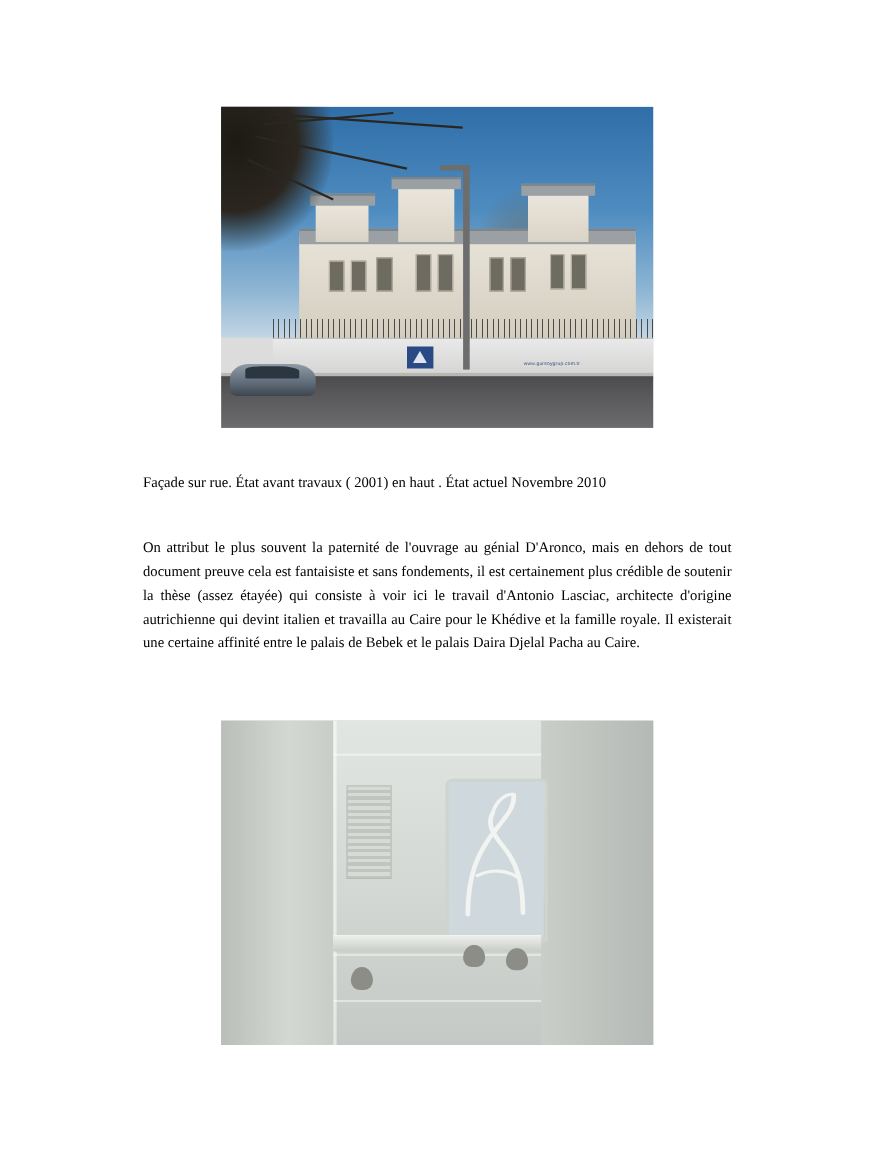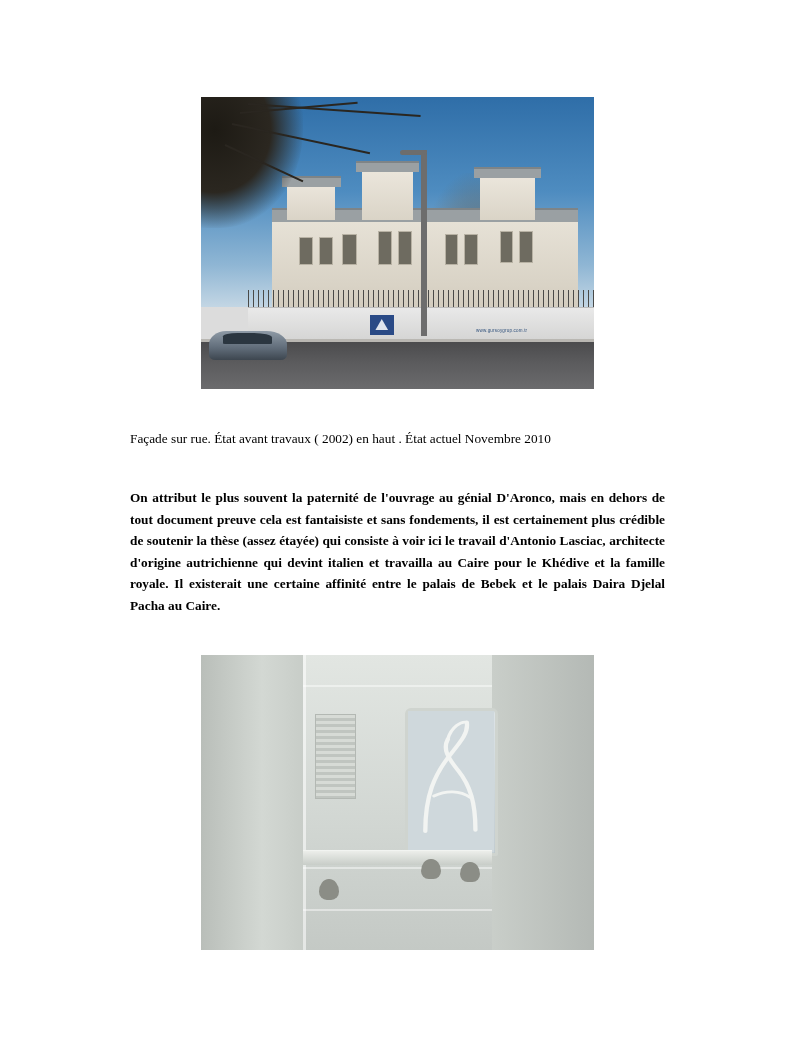--- a/index.html
+++ b/index.html
@@ -222,21 +222,20 @@
     width: 535px;
     font-size: 13.3px;
     line-height: 1.62;
     text-align: justify;
   }
   #caption {
     top: 428px;
   }
   #body-par {
     top: 487px;
-    font-weight: bold;
   }
   .page-number {
     position: absolute;
     left: 0;
     top: 1018px;
     width: 795px;
     text-align: center;
     font-size: 12.5px;
     font-family: "Liberation Serif", serif;
   }
@@ -285,21 +284,21 @@
       <div class="p1-car"></div>
 
       <div class="p1-tree"></div>
       <div class="p1-branch" style="left:8%; top:9%;  width:36%; transform:rotate(12deg);"></div>
       <div class="p1-branch" style="left:10%; top:5%; width:30%; transform:rotate(-5deg);"></div>
       <div class="p1-branch" style="left:6%;  top:16%; width:22%; transform:rotate(25deg);"></div>
       <div class="p1-branch" style="left:12%; top:2%; width:44%; transform:rotate(4deg);"></div>
     </div>
   </div>
 
-  <div class="text-block" id="caption">Façade sur rue.  État avant travaux ( 2002) en haut .  État actuel Novembre 2010</div>
+  <div class="text-block" id="caption">Façade sur rue.  État avant travaux ( 2001) en haut .  État actuel Novembre 2010</div>
 
   <div class="text-block" id="body-par">On attribut le plus souvent la paternité de l'ouvrage au génial D'Aronco, mais en dehors de tout document preuve cela est fantaisiste et sans fondements, il est certainement plus crédible de soutenir la thèse (assez étayée) qui consiste à voir ici le travail d'Antonio Lasciac, architecte d'origine autrichienne qui devint italien et travailla au Caire pour le Khédive et la famille royale. Il existerait une certaine affinité entre le palais de Bebek et le palais Daira Djelal Pacha au Caire.</div>
 
   <div class="figure" id="figure-bottom">
     <div class="photo">
       <div class="p2-bg"></div>
       <div class="p2-left"></div>
       <div class="p2-facade"></div>
       <div class="p2-right"></div>
       <div class="p2-bevel"></div>

